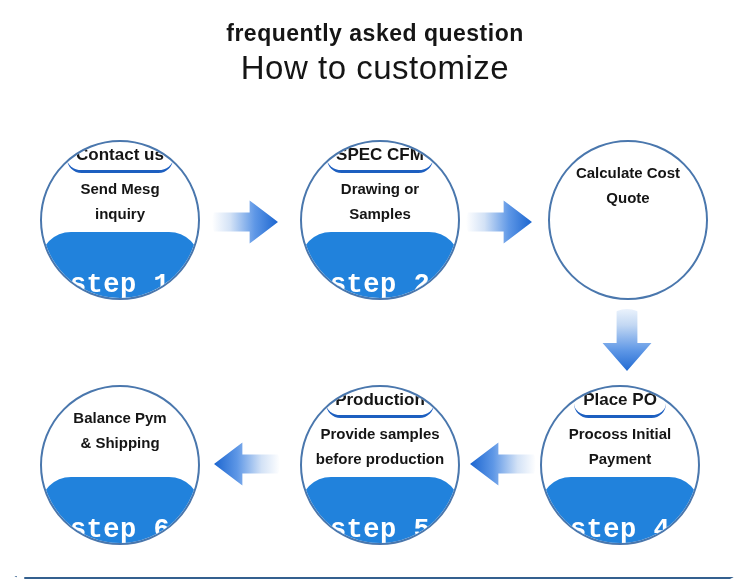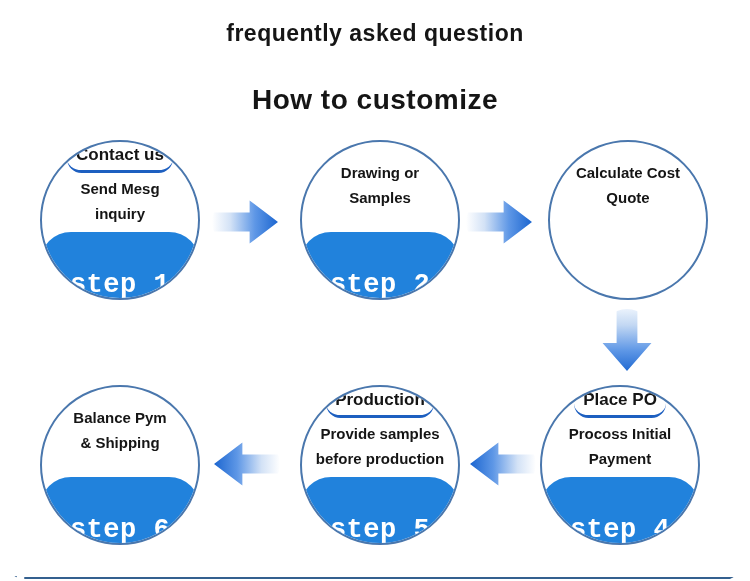--- a/index.html
+++ b/index.html
@@ -26,25 +26,24 @@
     text-align:center;
     color:var(--text-black);
   }
   .header .subtitle{
     font-size:23px;
     font-weight:bold;
     letter-spacing:0.5px;
     line-height:30px;
   }
   .header .title{
-    font-size:28px;
-    font-weight:bold;
+    font-size:33px;
+    font-weight:normal;
     letter-spacing:0.5px;
     line-height:40px;
-    margin-top:32px;
   }
   .circle{
     position:absolute;
     width:160px;height:160px;
     border-radius:50%;
     border:2px solid var(--circle-border);
     background:#ffffff;
     overflow:hidden;
   }
   .circle-text{
@@ -129,20 +128,21 @@
       <span class="circle-line">Send Mesg</span>
       <span class="circle-line">inquiry</span>
     </div>
     <div class="step-band">
       <span class="step-label">step 1</span>
     </div>
   </div>
 
   <div class="circle" style="left:300px;top:140px;">
     <div class="circle-text">
+      <span class="circle-title">SPEC CFM</span>
       <span class="circle-line">Drawing or</span>
       <span class="circle-line">Samples</span>
     </div>
     <div class="step-band">
       <span class="step-label">step 2</span>
     </div>
   </div>
 
   <div class="circle" style="left:548px;top:140px;">
     <div class="circle-text">

